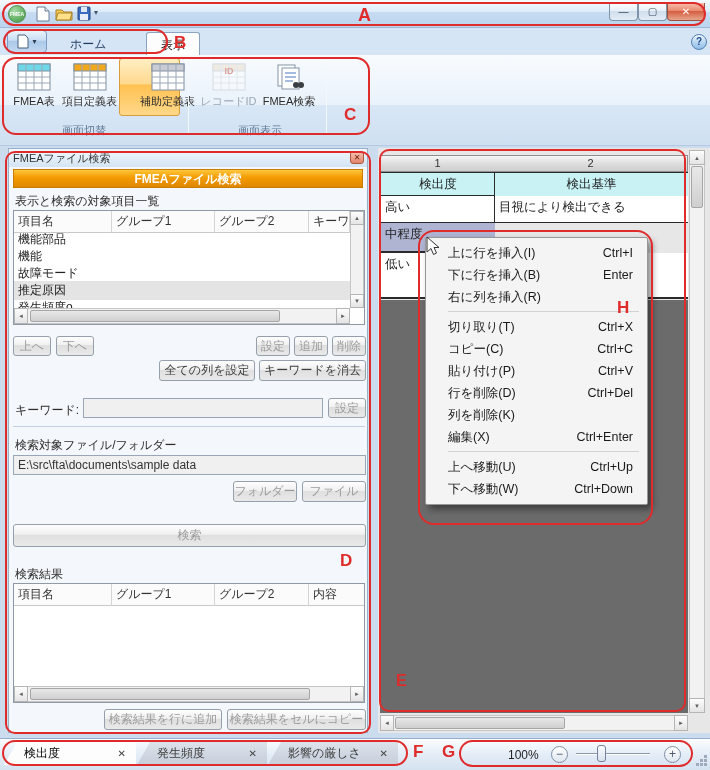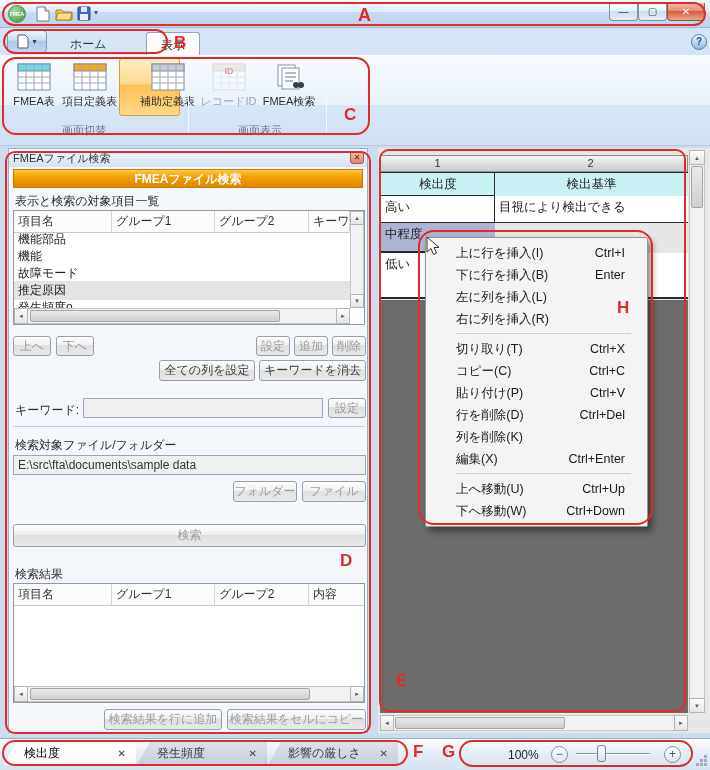--- a/index.html
+++ b/index.html
@@ -85,21 +85,21 @@
     border:1px solid #8f8f8f; text-align:center; font-size:11px; color:#333; line-height:15px; }
   .cell { border-left:1px solid #2a2a2a; border-bottom:1px solid #2a2a2a; background:#fff;
     font-size:12.5px; padding:3px 4px; white-space:nowrap; overflow:hidden; }
   .cell.cyan { background:#c9f2f4; text-align:center; border-top:1px solid #2a2a2a; }
   .cell.sel { background:#aeb4d2; }
   #dark-canvas { background:#6b6b6b; }
 
   
   #ctx-menu { left:425px; top:237px; width:223px; background:#f4f4f4;
     border:1px solid #979797; border-radius:2px; box-shadow:4px 4px 7px rgba(0,0,0,.45);
-    padding:4px 8px; z-index:40; }
+    padding:4px 0; z-index:40; }
   .mi { height:22px; display:flex; align-items:center; padding:0 14px 0 22px; font-size:12.5px; color:#1a1a1a; }
   .mi .mi-key { margin-left:auto; }
   .mi-sep { height:1px; background:#d2d2d2; margin:3px 8px 4px 22px; }
 
   
   #bottombar { left:0; top:738px; width:710px; height:32px;
     background:linear-gradient(#fbfdfe,#e4edf7 50%,#d4e2f0); border-top:1px solid #96aecb; }
   .sheet-tab { top:3px; height:23px; clip-path:polygon(13px 0, 100% 0, 100% 100%, 0 100%);
     display:flex; align-items:center; padding:0 10px 0 20px; font-size:12px; color:#3a3a3a;
     background:linear-gradient(#dde2ea,#c6cedb); }
@@ -297,24 +297,20 @@
 <div id="ctx-menu" class="abs">
   <div class="mi">
     <span>上に行を挿入(I)</span>
     <span class="mi-key">Ctrl+I</span>
   </div>
   <div class="mi">
     <span>下に行を挿入(B)</span>
     <span class="mi-key">Enter</span>
   </div>
   <div class="mi">
-    <span>左に列を挿入(L)</span>
-    <span class="mi-key"></span>
-  </div>
-  <div class="mi">
     <span>右に列を挿入(R)</span>
     <span class="mi-key"></span>
   </div>
   <div class="mi-sep"></div>
   <div class="mi">
     <span>切り取り(T)</span>
     <span class="mi-key">Ctrl+X</span>
   </div>
   <div class="mi">
     <span>コピー(C)</span>

